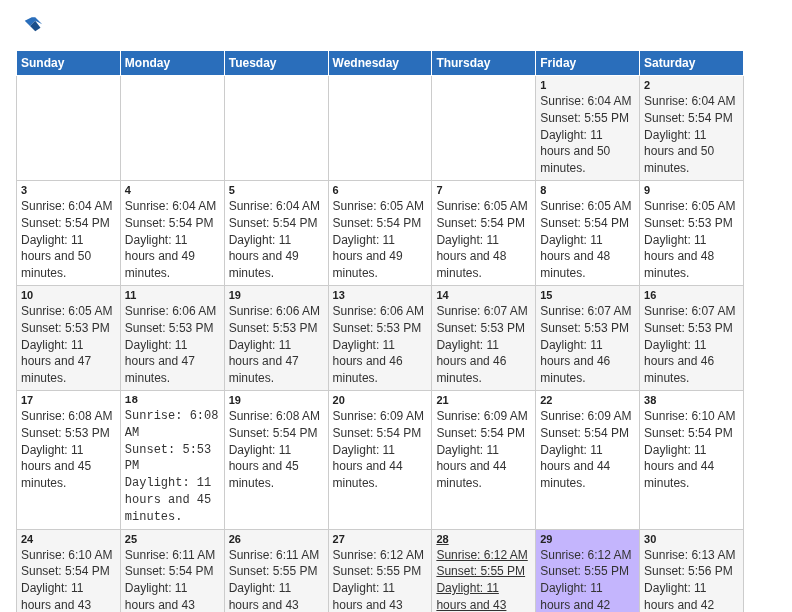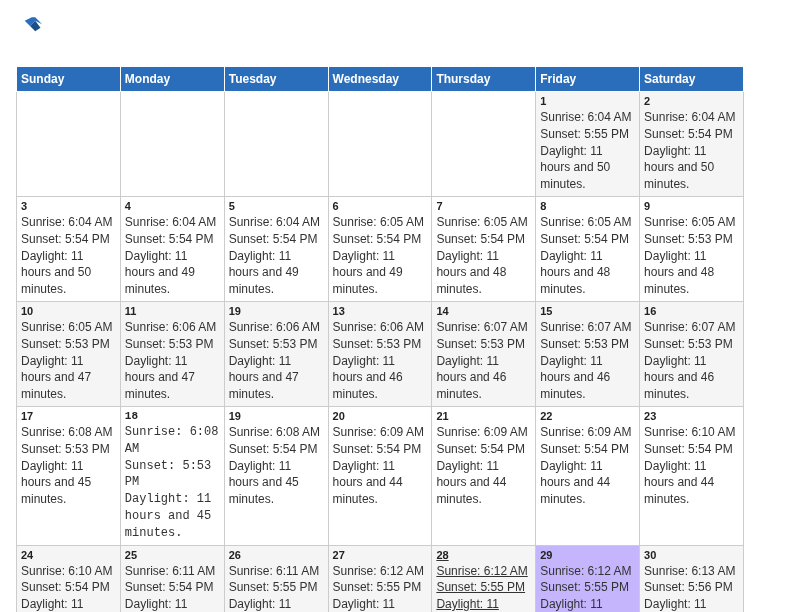--- a/index.html
+++ b/index.html
@@ -9,21 +9,20 @@
       font-family: Arial, sans-serif;
       background: #fff;
       overflow: hidden;
     }
     .page {
       width: 760px;
       height: 612px;
       padding: 12px 16px 8px 16px;
       display: flex;
       flex-direction: column;
-      gap: 16px;
     }
     .header {
       display: flex;
       align-items: flex-start;
       justify-content: space-between;
       margin-bottom: 10px;
     }
     .logo {
       display: flex;
       align-items: center;
@@ -281,21 +280,21 @@
 Sunset: 5:54 PM
 Daylight: 11 hours and 44 minutes.</div>
           </td>
           <td style="background: rgb(255, 255, 255);">
             <span class="day-num">22</span>
             <div class="day-info" style="white-space: pre-line;">Sunrise: 6:09 AM
 Sunset: 5:54 PM
 Daylight: 11 hours and 44 minutes.</div>
           </td>
           <td style="background: rgb(255, 255, 255);">
-            <span class="day-num">23</span>
+            <span class="day-num">38</span>
             <div class="day-info" style="white-space: pre-line;">Sunrise: 6:10 AM
 Sunset: 5:54 PM
 Daylight: 11 hours and 44 minutes.</div>
           </td>
         </tr>
         <tr>
           <td style="background: rgb(245, 245, 245);">
             <span class="day-num">24</span>
             <div class="day-info" style="white-space: pre-line;">Sunrise: 6:10 AM
 Sunset: 5:54 PM

